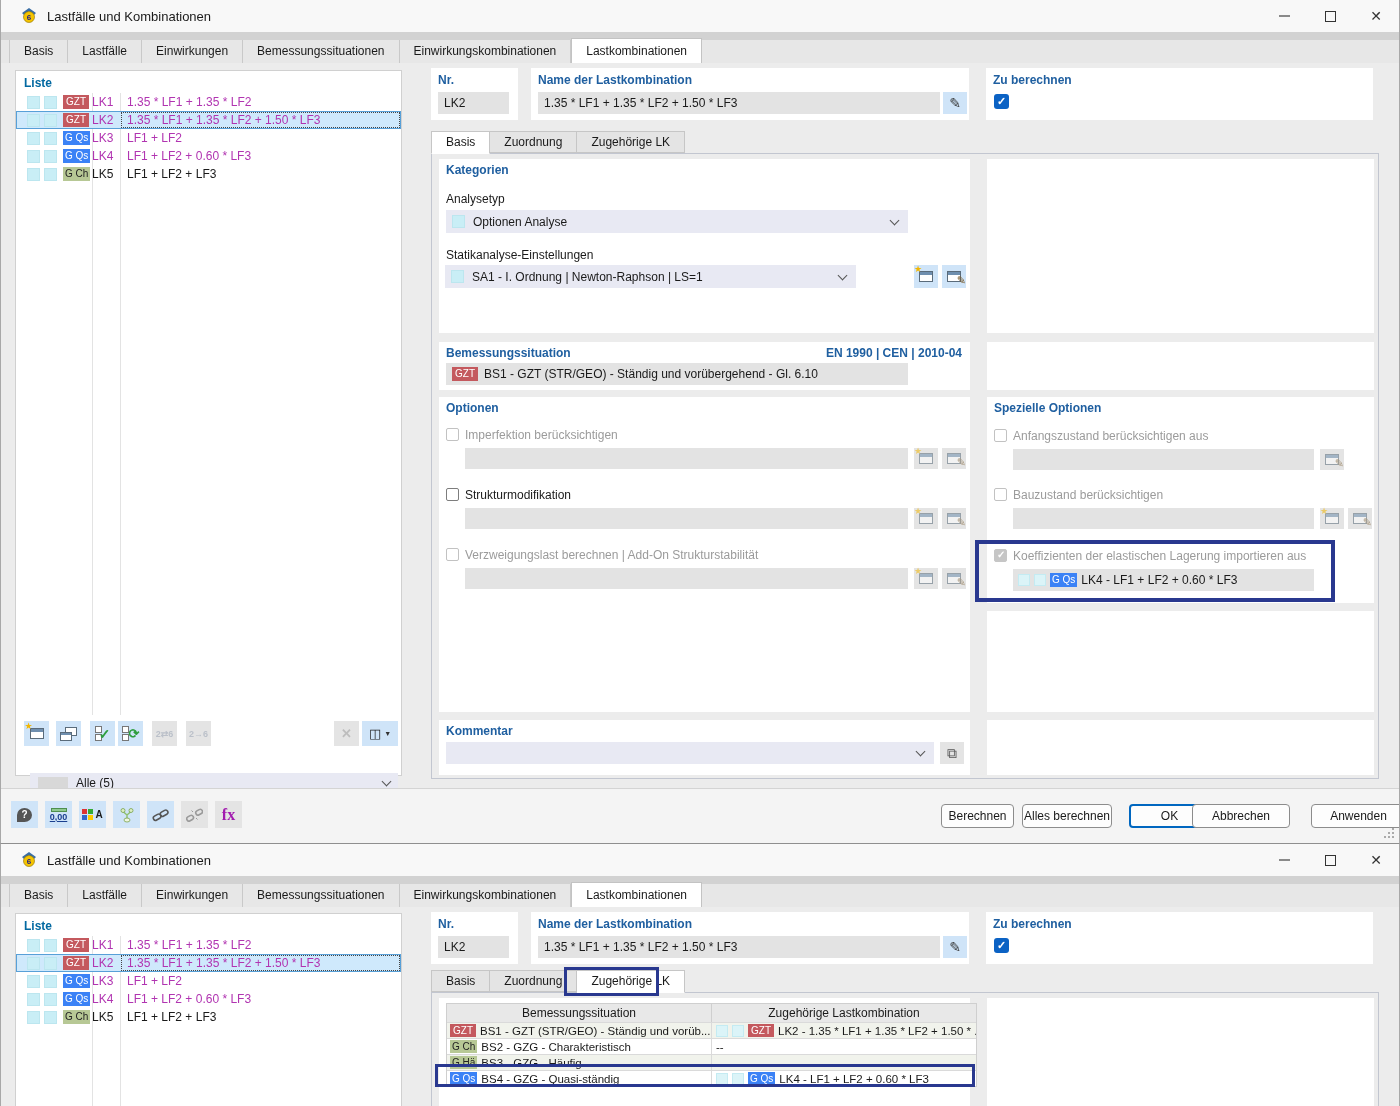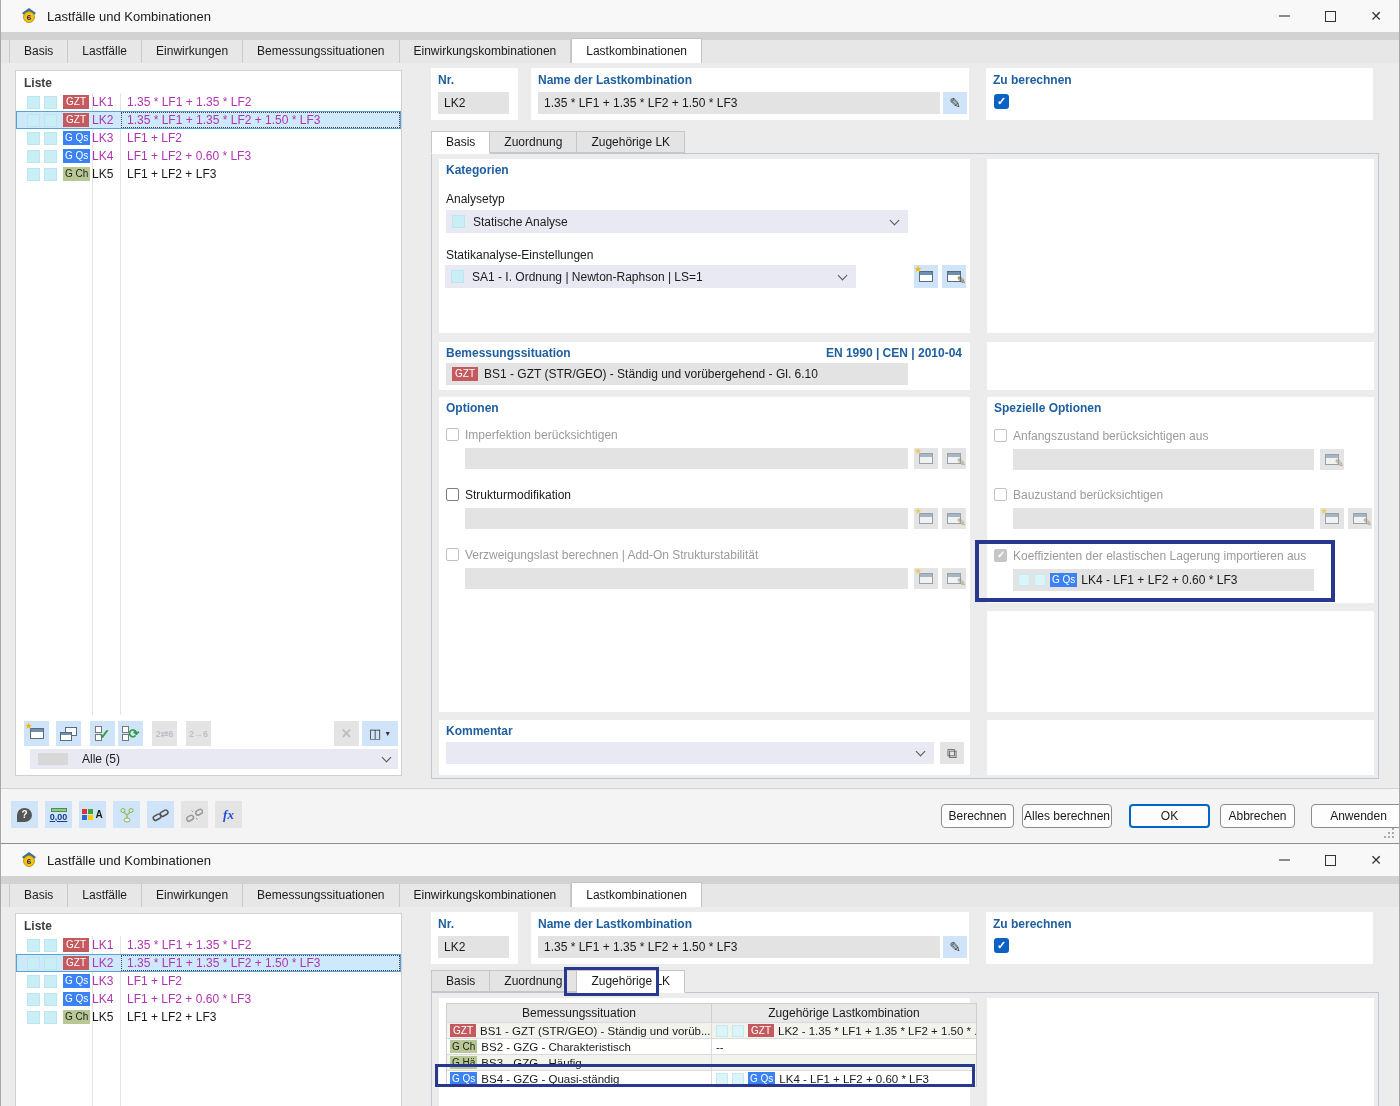--- a/index.html
+++ b/index.html
@@ -25,21 +25,21 @@
 .mtab{padding:0 14px;line-height:22px;border-right:1px solid #c9c9c9;white-space:nowrap}
 .mtab:first-child{border-left:1px solid #c9c9c9}
 .mtab.active{background:#fff;border:1px solid #c3c3c3;border-bottom:none;line-height:24px;
   margin-top:-2px;position:relative;z-index:1}
 .content{position:absolute;top:63px;left:0;right:0;bottom:55px;background:#ececec}
 .content2{position:absolute;top:63px;left:0;right:0;bottom:0;background:#ececec}
 
 .listpanel{position:absolute;left:14px;top:7px;width:387px;background:#fff;border:1px solid #d0d0d0}
 #dlg-top .listpanel{height:706px}
 #dlg-bottom .listpanel{top:6px;height:400px}
-.lp-label{position:absolute;left:8px;top:5px;color:#404040;font-weight:bold}
+.lp-label{position:absolute;left:8px;top:5px;color:#0369a1;font-weight:bold}
 .lrows{position:absolute;left:0;right:0;top:22px}
 .lrow{height:18px;display:flex;align-items:center}
 .cell-checks{width:47px;display:flex;align-items:center;gap:4px;padding-left:11px;height:100%}
 .cell-badge{width:29px;display:flex;align-items:center;height:100%}
 .cell-id{width:28px;height:100%;display:flex;align-items:center}
 .cell-desc{flex:1;padding-left:7px;height:100%;display:flex;align-items:center}
 .sq{width:13px;height:13px;background:#c9eef6;border:1px solid #bce6ef;flex:none}
 .sq.sm{width:12px;height:12px;background:#dbf4f8;border-color:#c4ebf2}
 .badge{display:inline-block;min-width:26px;height:14px;line-height:14px;text-align:center;
   font-size:10px;padding:0 2px;color:#fff;flex:none}
@@ -49,22 +49,22 @@
 .m{color:#b134b1}
 .lrow.selected{background:#cfe9fc;outline:1px solid #58a0d8;outline-offset:-1px}
 .lrow.selected .cell-desc{outline:1px dotted #444;outline-offset:-2px}
 .vline{position:absolute;top:22px;width:1px;background:#e3e3e3;height:622px}
 .v1{left:76px}.v2{left:104px}
 #dlg-bottom .vline{height:330px}
 .lp-toolbar{position:absolute;left:0;right:0;top:650px;height:27px}
 .tbtn{position:absolute;width:25px;height:25px;display:flex;align-items:center;justify-content:center}
 .tbtn.blue,.ibtn.blue,.ftbtn.blue{background:#cfe4f8}
 .tbtn.gray,.ibtn.gray,.ftbtn.gray{background:#e4e4e4}
-.lp-filter{position:absolute;left:14px;top:678px;width:368px;height:20px;background:#e8e9f3;
-  display:flex;align-items:center;gap:14px;padding:0 8px}
+.lp-filter{position:absolute;left:14px;top:702px;width:368px;height:20px;background:#e8e9f3;
+  display:flex;align-items:center;gap:8px;padding:0 8px}
 .swatch{width:30px;height:12px;background:#d8d8d8}
 .chv{width:7px;height:7px;border-right:1.5px solid #555;border-bottom:1.5px solid #555;
   transform:rotate(45deg);flex:none;margin-top:-3px}
 .lp-filter .chv{margin-left:auto}
 
 .panel{position:absolute;background:#fff}
 .plabel{position:absolute;left:7px;top:5px;color:#1f5fa0;font-weight:bold;white-space:nowrap}
 .field{position:absolute;background:#e3e3e3;display:flex;align-items:center;padding-left:6px;overflow:hidden}
 .p-nr{left:430px;top:5px;width:87px;height:52px}
 .f-nr{left:7px;top:24px;width:71px;height:22px}
@@ -125,21 +125,21 @@
 .btn.default{border:2px solid #0067c0}
 .hlp{width:15px;height:14px;background:#555;border-radius:50% 50% 50% 0;color:#fff;font-weight:bold;
   font-size:10px;display:flex;align-items:center;justify-content:center}
 .unitsicon{display:flex;flex-direction:column;align-items:center;font-size:9px;font-weight:bold;
   color:#1a3f8f;text-decoration:underline;line-height:9px}
 .ruler{width:16px;height:4px;background:#8fc98f;border:1px solid #4e8f4e;margin-bottom:1px;text-decoration:none}
 .dsp{display:flex;align-items:center;gap:2px}
 .dsp .grid{display:grid;grid-template-columns:5px 5px;grid-auto-rows:5px;gap:1px}
 .dsp .grid i{display:block}
 .dsp b{font-size:10px}
-.fx{font-family:"Liberation Serif",serif;font-style:italic;font-weight:bold;font-size:13px;color:#1d4ed8}
+.fx{font-family:"Liberation Serif",serif;font-weight:bold;font-size:16px;color:#a21caf}
 .grip{position:absolute;right:5px;bottom:5px;width:2px;height:2px;background:#aaa;
   box-shadow:-4px 0 #aaa,-8px 0 #aaa,0 -4px #aaa,-4px -4px #aaa,0 -8px #aaa}
 
 .ring{position:absolute;border:4px solid #29388f;pointer-events:none;z-index:5;background:transparent}
 .ring.thin{border-width:3px}
 
 .tbl{position:absolute;left:7px;top:5px;width:531px;background:#fff;border:1px solid #cfcfcf}
 .thead{display:flex;height:18px;background:#e8e8e8}
 .th{line-height:18px;text-align:center}
 .th.c1w{width:265px;border-right:1px solid #cfcfcf}
@@ -324,21 +324,21 @@
       <span class="itab">Zugehörige LK</span>
     </div>
 
     <div class="tabpage">
 
       <div class="pp" style="left:7px;top:5px;width:531px;height:174px">
         <span class="phead">Kategorien</span>
         <span class="olabel" style="left:7px;top:33px">Analysetyp</span>
         <div class="dd" style="left:7px;top:51px;width:462px;height:23px">
           <span class="ddsq"></span>
-          <span>Statische Analyse</span>
+          <span>Optionen Analyse</span>
           <span class="chv"></span>
         </div>
         <span class="olabel" style="left:7px;top:89px">Statikanalyse-Einstellungen</span>
         <div class="dd" style="left:6px;top:106px;width:411px;height:23px">
           <span class="ddsq"></span>
           <span>SA1 - I. Ordnung | Newton-Raphson | LS=1</span>
           <span class="chv"></span>
         </div>
         <span class="ibtn blue" style="left:475px;top:106px;width:24px;height:23px">
             <span class="wicon star"></span>
@@ -478,21 +478,21 @@
           </g>
         </svg>
     </span>
     <span class="ftbtn gray" style="left:214px">
         <span class="fx glyph">fx</span>
       </span>
 
     <span class="btn" style="left:940px;width:73px">Berechnen</span>
     <span class="btn" style="left:1021px;width:90px">Alles berechnen</span>
     <span class="btn default" style="left:1128px;width:81px">OK</span>
-    <span class="btn" style="left:1219px;width:75px">Abbrechen</span>
+    <span class="btn" style="left:1191px;width:98px">Abbrechen</span>
     <span class="btn" style="left:1310px;width:95px">Anwenden</span>
     <span class="grip"></span>
   </div>
 </div>
 
 <div class="dialog" id="dlg-bottom">
   <div class="titlebar">
     <span>
       <svg width="16" height="16" viewBox="0 0 16 16">
           <polygon points="1,6 8,1 15,6 13,8 8,4.2 3,8" fill="#3a6ea5"></polygon>

